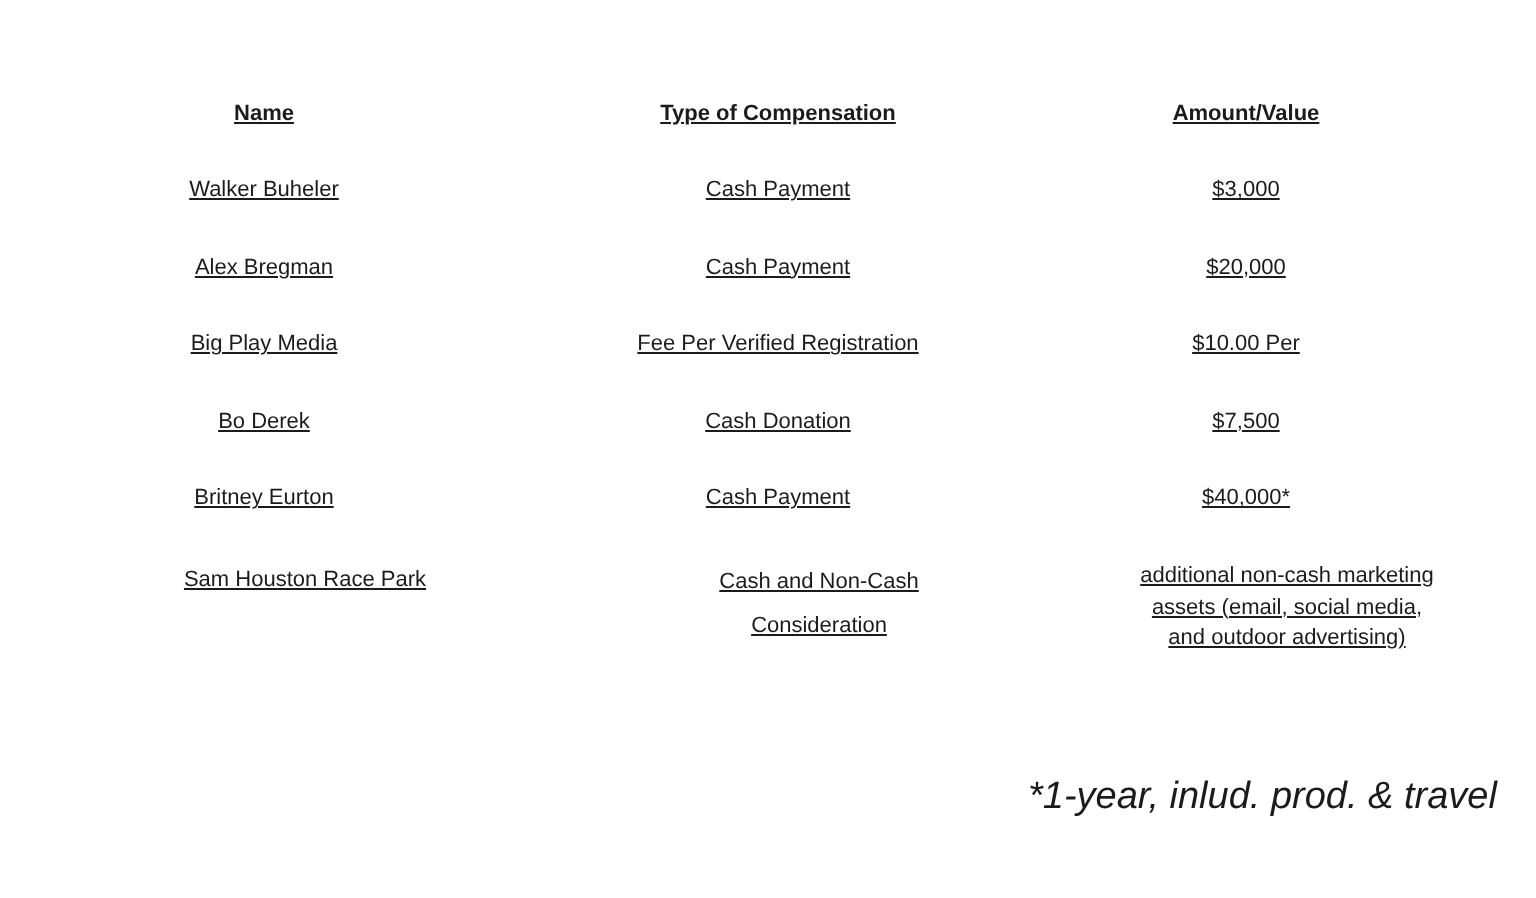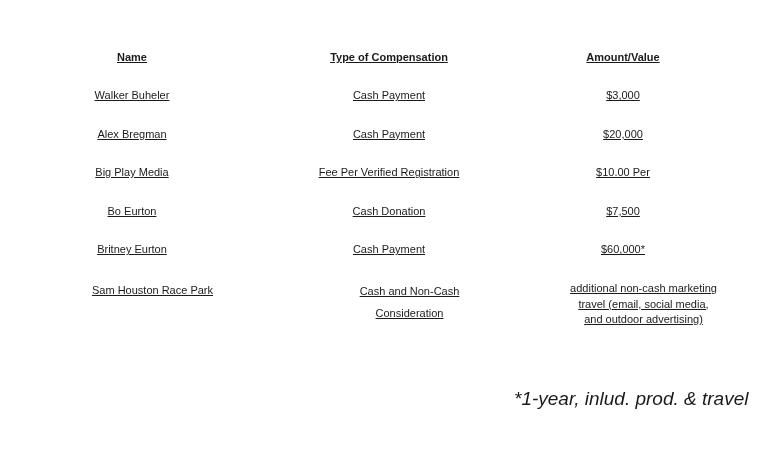--- a/index.html
+++ b/index.html
@@ -81,40 +81,40 @@
       <div class="cell">$20,000</div>
     </div>
 
     <div class="trow">
       <div class="cell">Big Play Media</div>
       <div class="cell">Fee Per Verified Registration</div>
       <div class="cell">$10.00 Per</div>
     </div>
 
     <div class="trow">
-      <div class="cell">Bo Eurton</div>
+      <div class="cell">Bo Derek</div>
       <div class="cell">Cash Donation</div>
       <div class="cell">$7,500</div>
     </div>
 
     <div class="trow">
       <div class="cell">Britney Eurton</div>
       <div class="cell">Cash Payment</div>
-      <div class="cell">$60,000*</div>
+      <div class="cell">$40,000*</div>
     </div>
 
     <div class="trow">
       <div class="cell top">Sam Houston Race Park</div>
       <div class="cell top comp-lines">
           <div>Cash and Non-Cash</div>
           <div>Consideration</div>
         </div>
       <div class="cell top amount-lines">
           <div>additional non-cash marketing</div>
-          <div>travel (email, social media,</div>
+          <div>assets (email, social media,</div>
           <div>and outdoor advertising)</div>
         </div>
     </div>
 
   </div>
 
   <div class="footnote">*1-year, inlud. prod. &amp; travel</div>
 
 </div>
 

